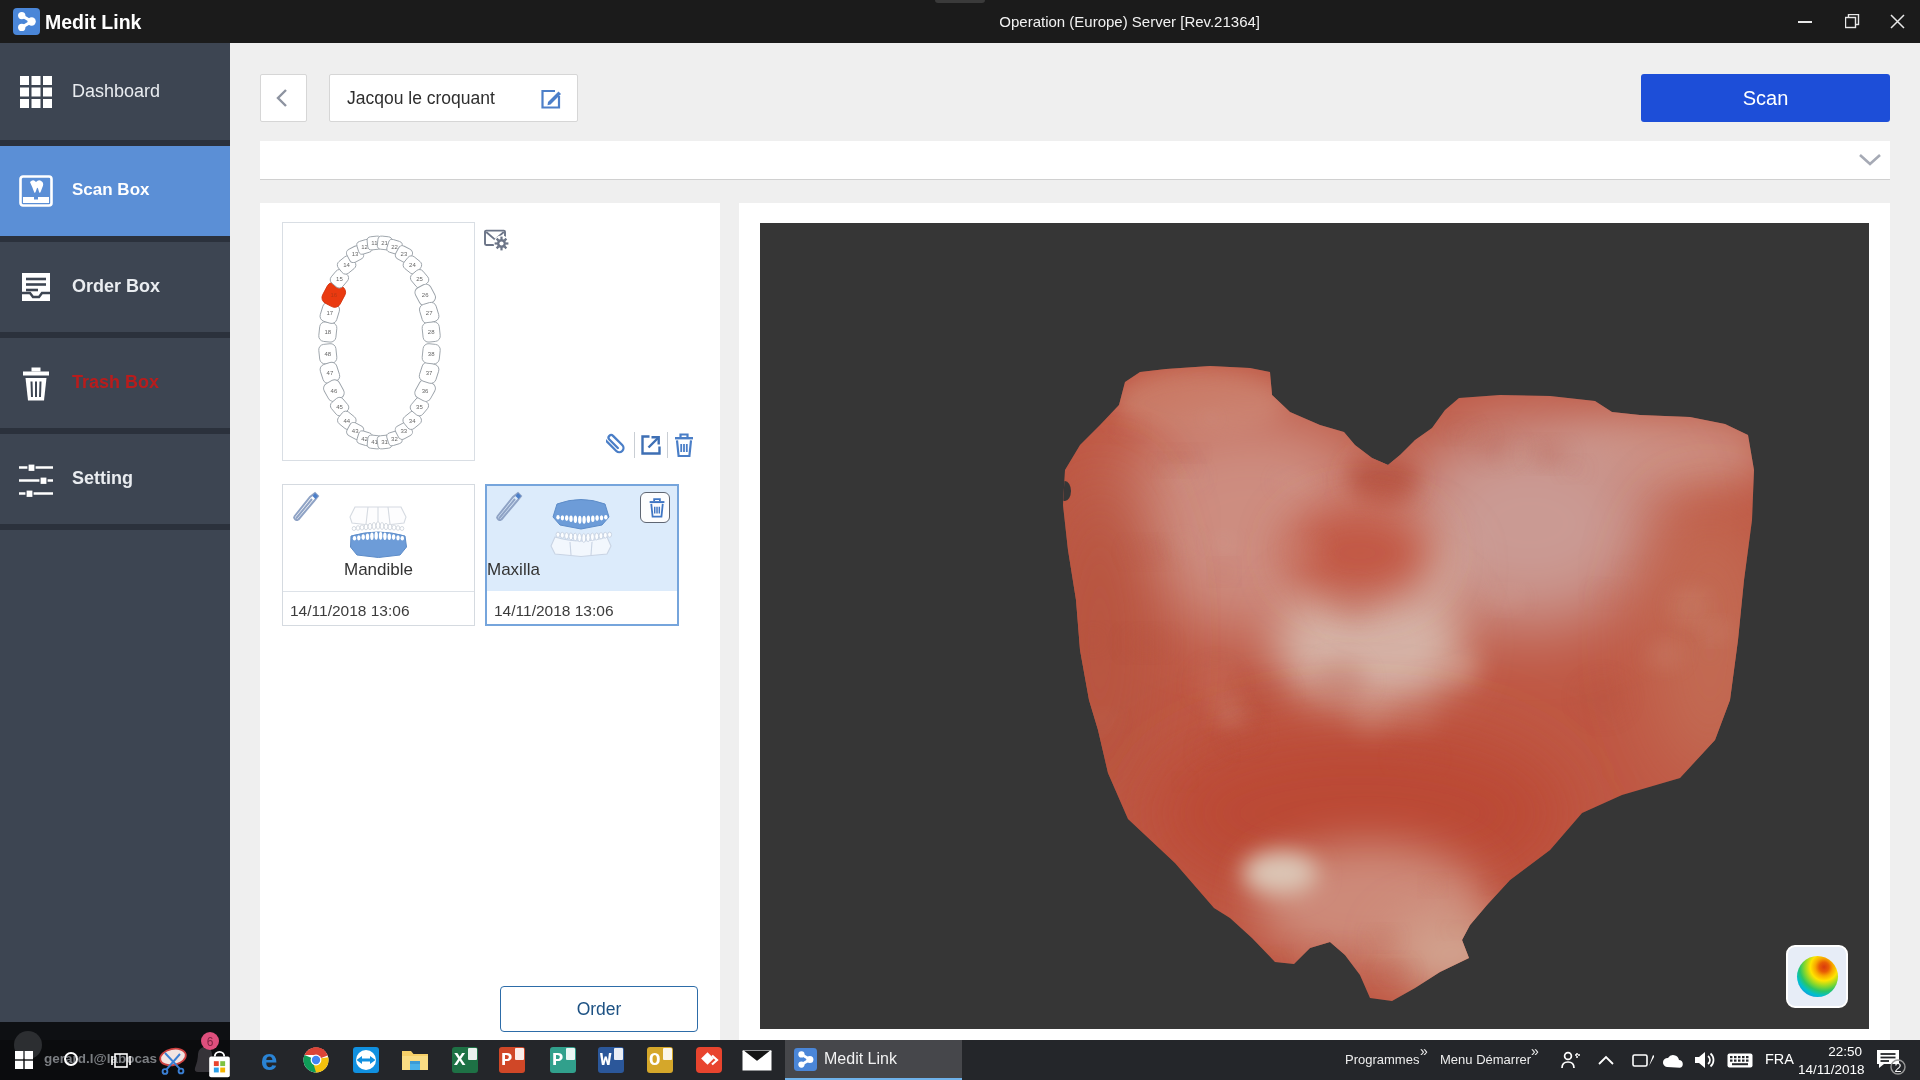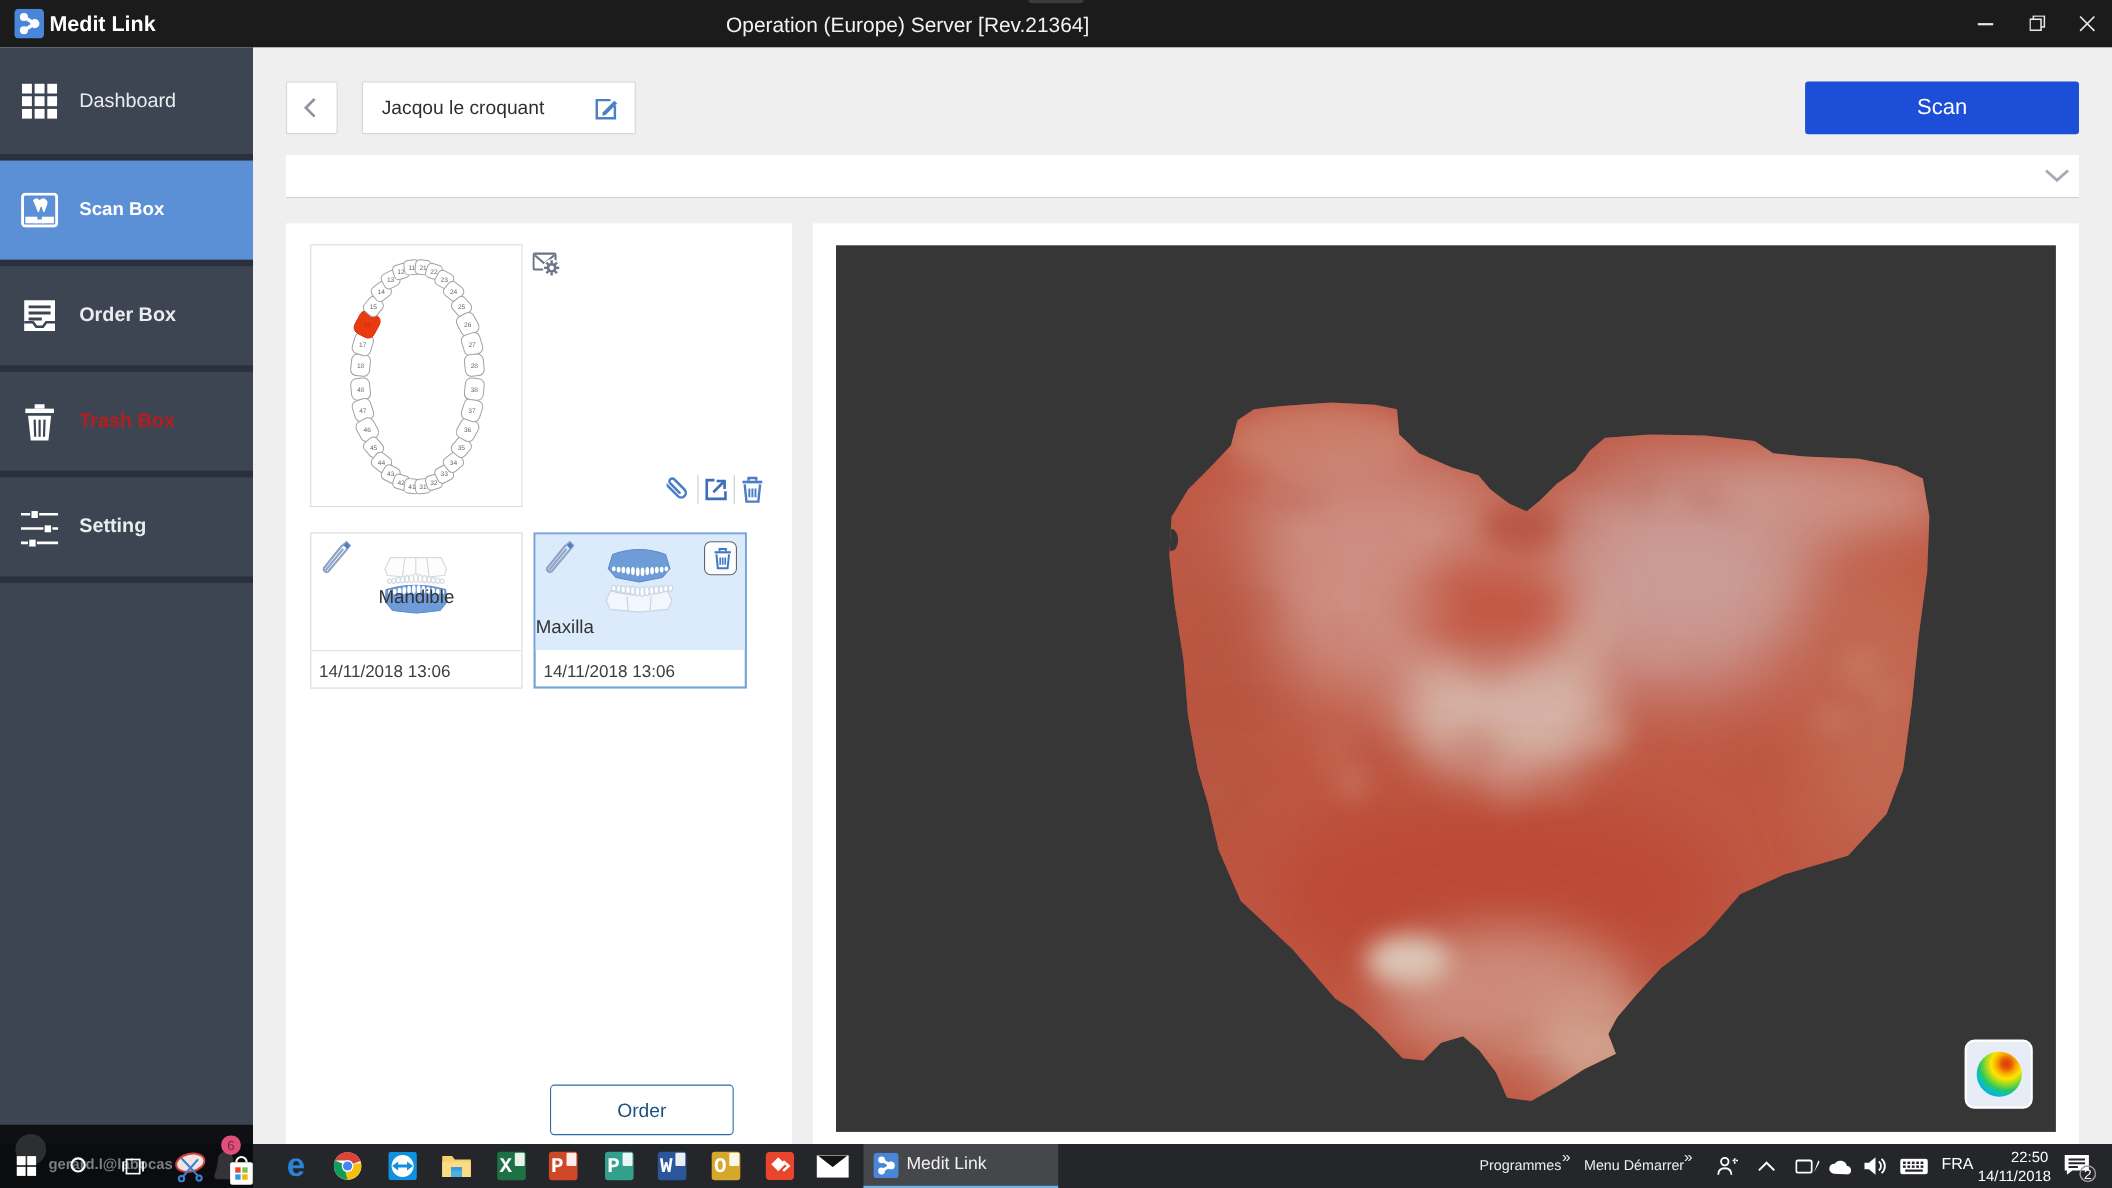--- a/index.html
+++ b/index.html
@@ -9,21 +9,21 @@
 <div class="abs" style="left:0;top:0;width:1920px;height:43px;background:#1b1b1b"></div>
 <svg style="position:absolute;left:13px;top:8px" width="27" height="27" viewBox="0 0 34 34">
     <rect width="34" height="34" rx="5" fill="#4a86d8"></rect>
     <circle cx="11" cy="9.5" r="4.6" fill="#fff"></circle>
     <circle cx="11" cy="24.5" r="4.6" fill="#fff"></circle>
     <circle cx="23.5" cy="17" r="5.2" fill="#fff"></circle>
     <line x1="11" y1="9.5" x2="23.5" y2="17" stroke="#fff" stroke-width="4"></line>
     <line x1="11" y1="24.5" x2="23.5" y2="17" stroke="#fff" stroke-width="4"></line>
   </svg>
 <div class="abs" style="left:45px;top:11px;font-size:19.5px;font-weight:bold;color:#fff">Medit Link</div>
-<div class="abs" style="left:660px;top:13px;width:600px;text-align:left;font-size:19px;color:#f2f2f2">Operation (Europe) Server [Rev.21364]</div>
+<div class="abs" style="left:660px;top:13px;width:600px;text-align:right;font-size:15px;color:#f2f2f2">Operation (Europe) Server [Rev.21364]</div>
 <div class="abs" style="left:935px;top:0;width:50px;height:3px;background:#3a3a3a;border-radius:0 0 3px 3px"></div>
 <div class="abs" style="left:1798px;top:21px;width:14px;height:2px;background:#e8e8e8"></div>
 <svg class="abs" style="left:1845px;top:14px" width="15" height="15" viewBox="0 0 15 15">
     <rect x="3.5" y="0.5" width="10" height="10" fill="none" stroke="#e8e8e8" stroke-width="1.4"></rect>
     <rect x="0.5" y="3.5" width="10" height="10" fill="#1b1b1b" stroke="#e8e8e8" stroke-width="1.4"></rect>
   </svg>
 <svg class="abs" style="left:1890px;top:14px" width="15" height="15" viewBox="0 0 15 15">
     <path d="M1 1 L14 14 M14 1 L1 14" stroke="#e8e8e8" stroke-width="1.5"></path>
   </svg>
 <div class="abs" style="left:0;top:43px;width:230px;height:979px;background:#3d4552"></div>
@@ -308,21 +308,21 @@
     <ellipse cx="24.5" cy="40.8" rx="1.7" ry="3.3" fill="#fff" stroke="none" stroke-width="0.7"></ellipse>
     <ellipse cx="28.9" cy="40.2" rx="1.7" ry="3.7" fill="#fff" stroke="none" stroke-width="0.7"></ellipse>
     <ellipse cx="33.2" cy="39.8" rx="1.7" ry="4.0" fill="#fff" stroke="none" stroke-width="0.7"></ellipse>
     <ellipse cx="37.6" cy="39.8" rx="1.7" ry="4.0" fill="#fff" stroke="none" stroke-width="0.7"></ellipse>
     <ellipse cx="41.9" cy="40.2" rx="1.7" ry="3.7" fill="#fff" stroke="none" stroke-width="0.7"></ellipse>
     <ellipse cx="46.3" cy="40.8" rx="1.7" ry="3.3" fill="#fff" stroke="none" stroke-width="0.7"></ellipse>
     <ellipse cx="50.6" cy="41.2" rx="1.7" ry="2.9" fill="#fff" stroke="none" stroke-width="0.7"></ellipse>
     <ellipse cx="55.0" cy="41.8" rx="1.7" ry="2.6" fill="#fff" stroke="none" stroke-width="0.7"></ellipse>
     <ellipse cx="59.3" cy="42.2" rx="1.7" ry="2.2" fill="#fff" stroke="none" stroke-width="0.7"></ellipse>
   </svg>
-<div class="abs" style="left:283px;top:533px;width:191px;text-align:center;font-size:17px;color:#333">Mandible</div>
+<div class="abs" style="left:283px;top:560px;width:191px;text-align:center;font-size:17px;color:#333">Mandible</div>
 <div class="abs" style="left:290px;top:602px;font-size:15.5px;color:#3c3c3c">14/11/2018 13:06</div>
 <div class="abs" style="left:485px;top:484px;width:194px;height:142px;border:2px solid #76a5dc;background:#fff"></div>
 <div class="abs" style="left:487px;top:486px;width:190px;height:105px;background:#dcebfb"></div>
 <svg style="position:absolute;left:491px;top:489px" width="34" height="34" viewBox="0 0 34 34">
     <g fill="none" stroke="#8fa3c5" stroke-width="2">
       <path d="M6 28 L22 8 L27 4 L30 7 L26 12 L10 31"></path>
       <path d="M6 28 a3.4 3.4 0 0 0 4 3"></path>
       <line x1="8" y1="29.5" x2="24" y2="10"></line>
     </g>
     <path d="M27 4 L30 7 L27.5 10 L24.5 7 Z" fill="#4c7fc9"></path>
@@ -366,21 +366,21 @@
       <ellipse cx="42.099999999999994" cy="41.5" rx="2" ry="4.1"></ellipse>
       <ellipse cx="46.4" cy="40.9" rx="2" ry="3.8"></ellipse>
       <ellipse cx="50.699999999999996" cy="40.4" rx="2" ry="3.5"></ellipse>
       <ellipse cx="55.0" cy="39.8" rx="2" ry="3.2"></ellipse>
       <ellipse cx="59.3" cy="39.2" rx="2" ry="2.9"></ellipse>
       <ellipse cx="63.599999999999994" cy="38.7" rx="2" ry="2.6"></ellipse>
     </g>
   </svg>
 <div class="abs" style="left:487px;top:560px;width:190px;text-align:left;font-size:17px;color:#333">Maxilla</div>
 <div class="abs" style="left:494px;top:602px;font-size:15.5px;color:#3c3c3c">14/11/2018 13:06</div>
-<div class="abs" style="left:500px;top:986px;width:167px;height:46px;border:1.5px solid #2d6ca8;border-radius:4px;background:#fff;text-align:center;font-size:17.5px;color:#1c5183;line-height:44px">Order</div>
+<div class="abs" style="left:500px;top:986px;width:198px;height:46px;border:1.5px solid #2d6ca8;border-radius:4px;background:#fff;text-align:center;font-size:17.5px;color:#1c5183;line-height:44px">Order</div>
 <div class="abs" style="left:739px;top:203px;width:1151px;height:837px;background:#fff"></div>
 <div class="abs" style="left:760px;top:223px;width:1109px;height:806px;background:#363636"></div>
 <svg width="1109" height="806" viewBox="0 0 1109 806" style="position:absolute;left:760px;top:223px">
 <defs>
 <clipPath id="blobclip">
         <path d="M365,159 L380,149 L406,146 L450,143 L490,145 L510,149 L512,172 L530,189 L560,202 L584,209 L595,222 L612,235 L628,242 L640,232 L655,217 L672,205 L685,187 L699,175 L740,172 L790,173 L835,178 L852,189 L880,192 L930,194 L965,201 L988,212 L994,247 L992,297 L984,357 L978,417 L970,477 L955,517 L920,555 L862,572 L822,590 L790,627 L750,657 L727,682 L710,702 L702,717 L709,735 L680,749 L655,765 L632,778 L610,775 L600,752 L585,732 L570,719 L550,725 L534,741 L515,739 L492,715 L470,695 L454,685 L415,640 L368,596 L348,550 L338,507 L329,477 L320,427 L316,377 L308,327 L303,282 L305,247 L320,222 L340,202 L359,182 Z"></path>
       </clipPath>
 <filter id="b35" x="-60%" y="-60%" width="220%" height="220%">
         <feGaussianBlur stdDeviation="34"></feGaussianBlur>
       </filter>

